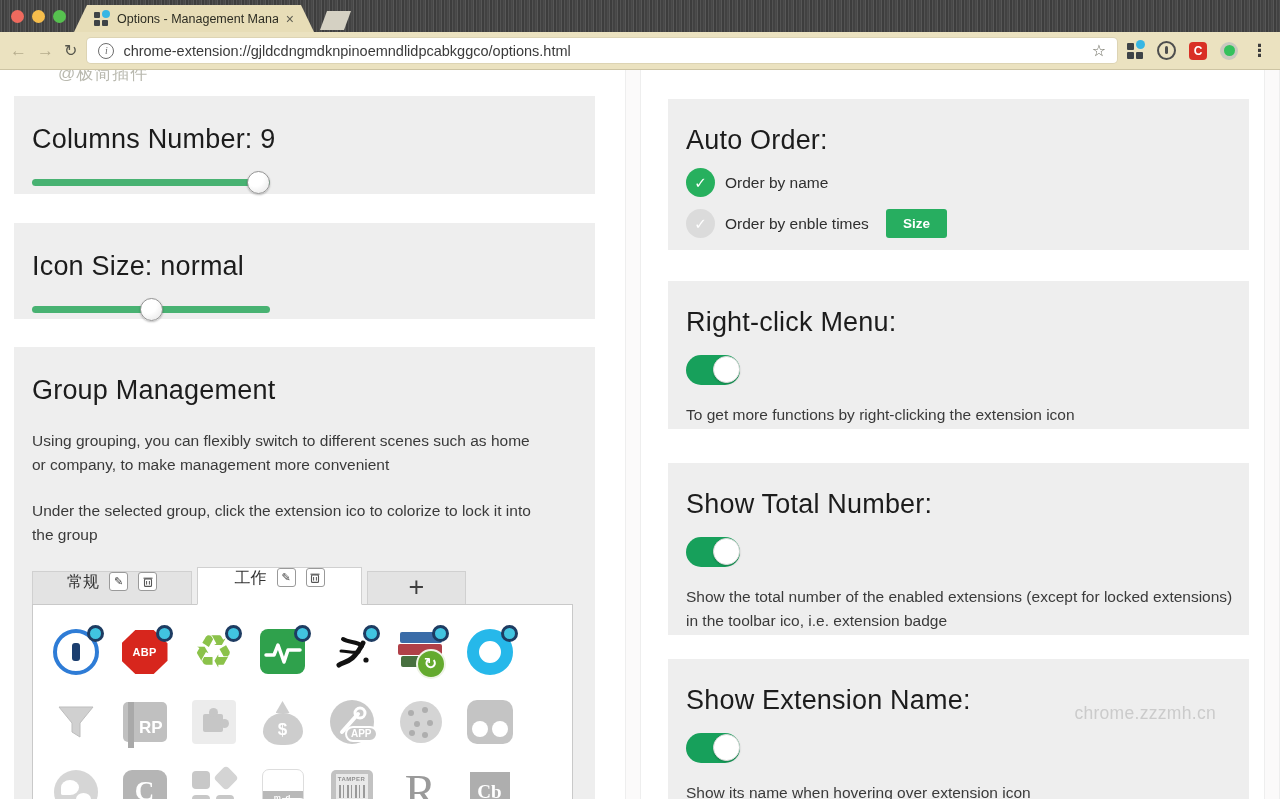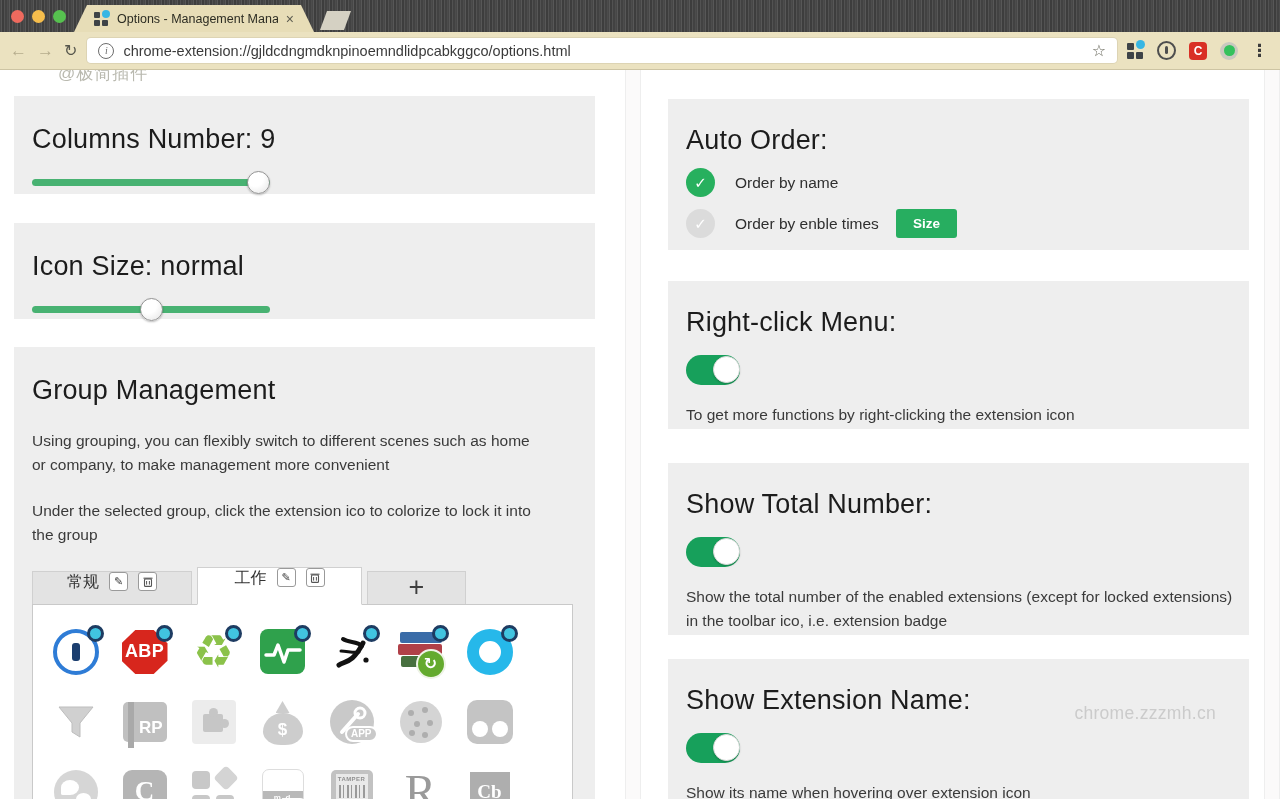--- a/index.html
+++ b/index.html
@@ -64,21 +64,21 @@
   .trash-svg{width:10px;height:11px}
   
   .panel{margin-top:-1px;width:541px;box-sizing:border-box;border:1px solid #c9c9c9;background:#fff;height:310px;position:relative;z-index:1}
   .grid{display:grid;grid-template-columns:repeat(7,69px);grid-auto-rows:70px;padding:12px 0 0 8px}
   .cell{display:flex;align-items:center;justify-content:center}
   .ic{position:relative;width:48px;height:48px;display:flex;align-items:center;justify-content:center}
   .badge{position:absolute;top:-3px;right:-4px;width:11px;height:11px;border-radius:50%;background:#41c4e0;border:3px solid #1e3c62;z-index:3}
   
   .onep{width:38px;height:38px;border:4px solid #2e7cd6;border-radius:50%;background:#fff;display:flex;align-items:center;justify-content:center}
   .onep i{width:8px;height:18px;background:#1b3e6f;border-radius:3px}
-  .abp{width:46px;height:44px;background:#d7261d;clip-path:polygon(30% 0,70% 0,100% 30%,100% 70%,70% 100%,30% 100%,0 70%,0 30%);color:#fff;font-weight:800;font-size:18px;display:flex;align-items:center;justify-content:center;letter-spacing:.3px}
+  .abp{width:46px;height:44px;background:#d7261d;clip-path:polygon(30% 0,70% 0,100% 30%,100% 70%,70% 100%,30% 100%,0 70%,0 30%);color:#fff;font-weight:800;font-size:11px;display:flex;align-items:center;justify-content:center;letter-spacing:.3px}
   .recycle{font-size:45px;line-height:1;color:#8bc24a}
   .pulse{width:45px;height:45px;background:#2fa14c;border-radius:8px;display:flex;align-items:center;justify-content:center}
   .books{position:relative;width:46px;height:46px}
   .books i{position:absolute;height:11px;border-radius:2px}
   .books i:nth-child(1){left:2px;top:3px;width:42px;background:#3a6ca8}
   .books i:nth-child(2){left:0;top:15px;width:44px;background:#b04048}
   .books i:nth-child(3){left:3px;top:27px;width:40px;background:#47703f}
   .books .ref{position:absolute;right:-2px;bottom:-4px;width:26px;height:26px;border-radius:50%;background:#64aa2e;border:2px solid #eef3e6;color:#fff;font-size:16px;line-height:25px;text-align:center;font-weight:bold}
   .donut{width:22px;height:22px;border:12px solid #26b8ea;border-radius:50%;background:#fff}
   .callig{width:46px;height:46px}
@@ -122,21 +122,21 @@
   .rletter{font-family:"Liberation Serif","DejaVu Serif",serif;font-size:47px;color:#9a9a9a;line-height:1}
   .cbsq{width:40px;height:40px;background:#aeaeae;display:flex;align-items:center;justify-content:center;color:#fff;font-family:"Liberation Serif",serif;font-weight:700;font-size:19px}
   
   #card-auto{left:668px;top:29px;width:581px;height:151px;padding-top:26px}
   #card-rcm{left:668px;top:211px;width:581px;height:148px;padding-top:26px}
   #card-total{left:668px;top:393px;width:581px;height:172px;padding-top:26px}
   #card-name{left:668px;top:589px;width:581px;height:150px;padding-top:26px}
   .optrow{display:flex;align-items:center;margin-top:12px}
   .chk{width:29px;height:29px;border-radius:50%;display:flex;align-items:center;justify-content:center;color:#fff;font-size:15px;font-weight:bold;flex:0 0 auto}
   .chk.on{background:#27b05e}.chk.off{background:#dbdbdb}
-  .optrow .lbl{margin-left:20px;font-size:15.5px;color:#2f2f2f}
+  .optrow .lbl{margin-left:10px;font-size:15.5px;color:#2f2f2f}
   .reset-btn{margin-left:17px;background:#27ae60;color:#fff;border:none;font-weight:bold;font-size:13.5px;padding:7px 17px;border-radius:3px;font-family:inherit}
   .toggle{position:relative;width:54px;height:30px;border-radius:16px;background:#17a05b;margin-top:17px}
   .toggle .tknob{position:absolute;right:0;top:1px;width:27px;height:27px;border-radius:50%;background:#fff;border:1px solid #dcdcdc;box-sizing:border-box;box-shadow:0 1px 2px rgba(0,0,0,.2)}
   .desc{margin-top:18px;width:556px}
   .wm-site{position:absolute;top:44px;right:33px;font-size:17.5px;color:#cbcbcb;letter-spacing:.3px}
   
   .sb{position:absolute;top:0;width:14px;height:729px;background:#fbfafa;border-left:1px solid #eee;border-right:1px solid #eee}
   .sb.left{left:625px}.sb.right{left:1264px}
 </style>
 </head>

